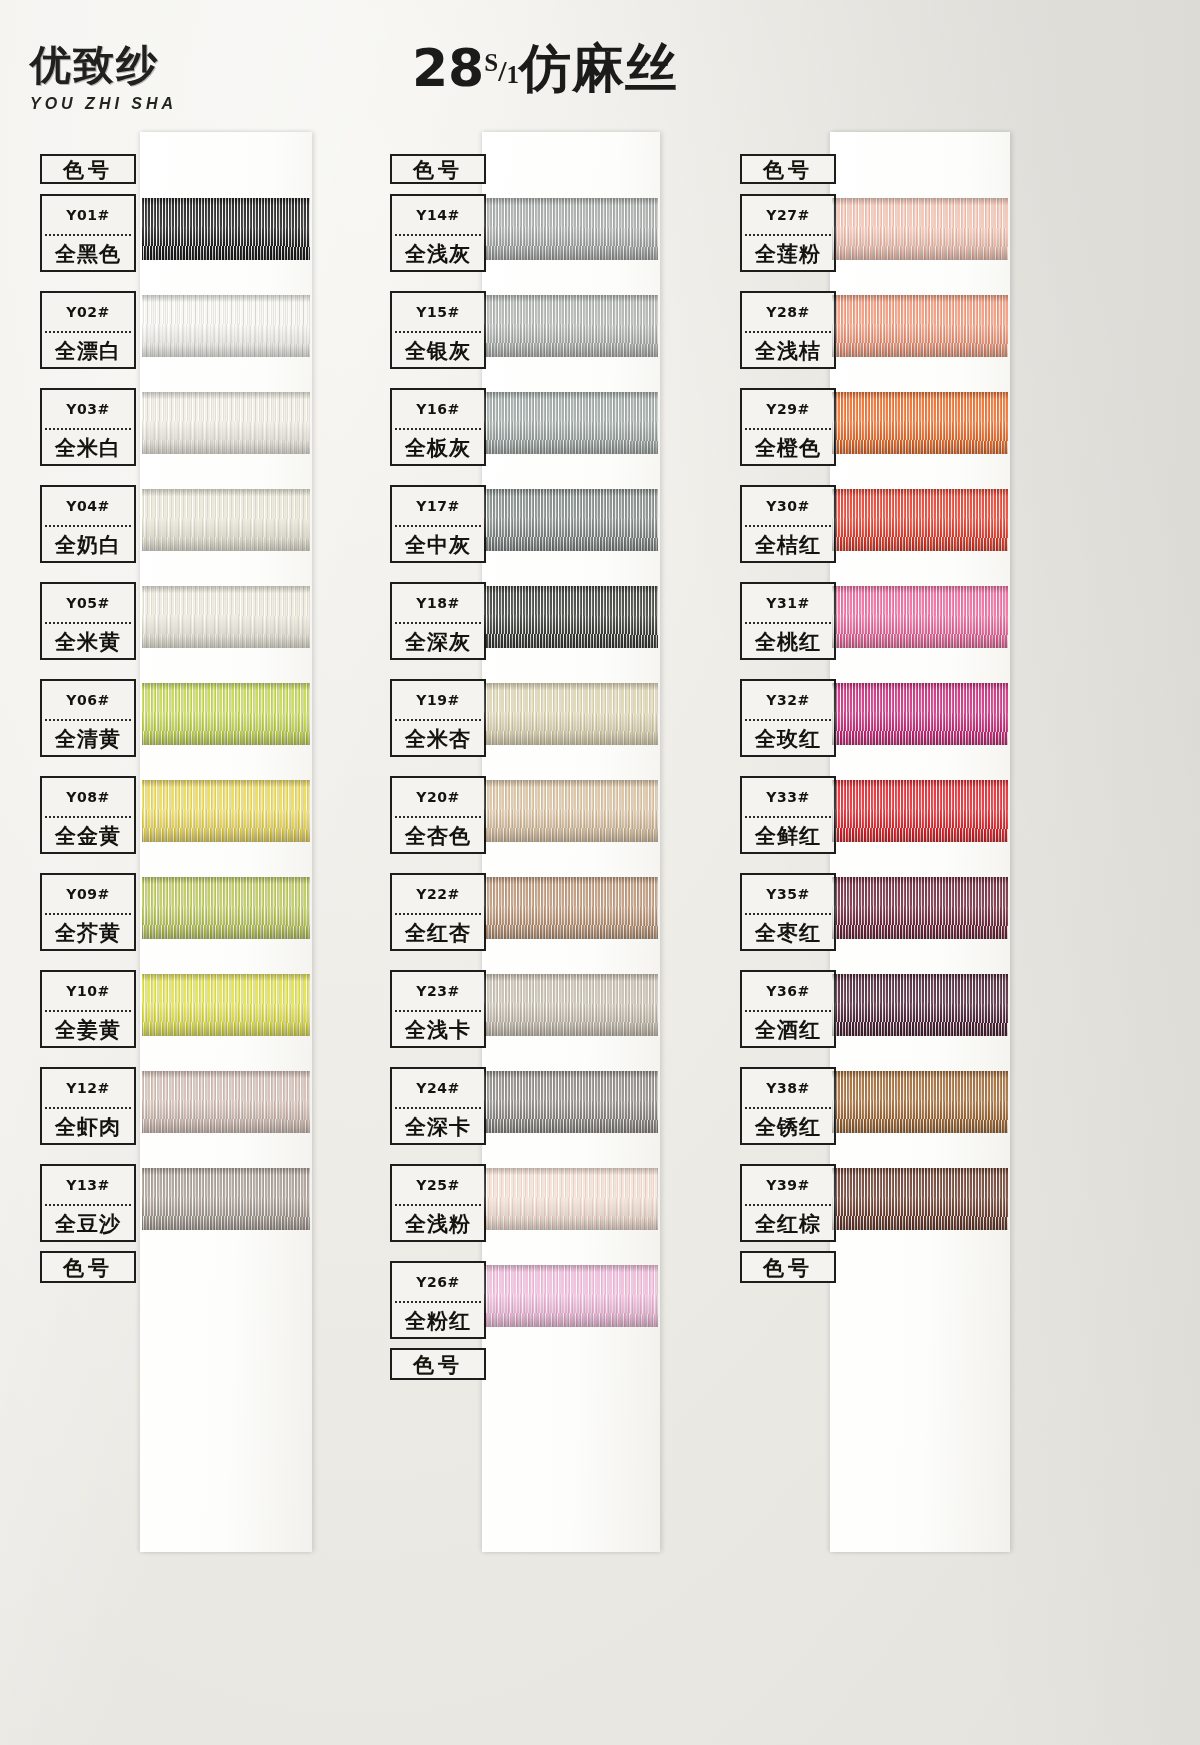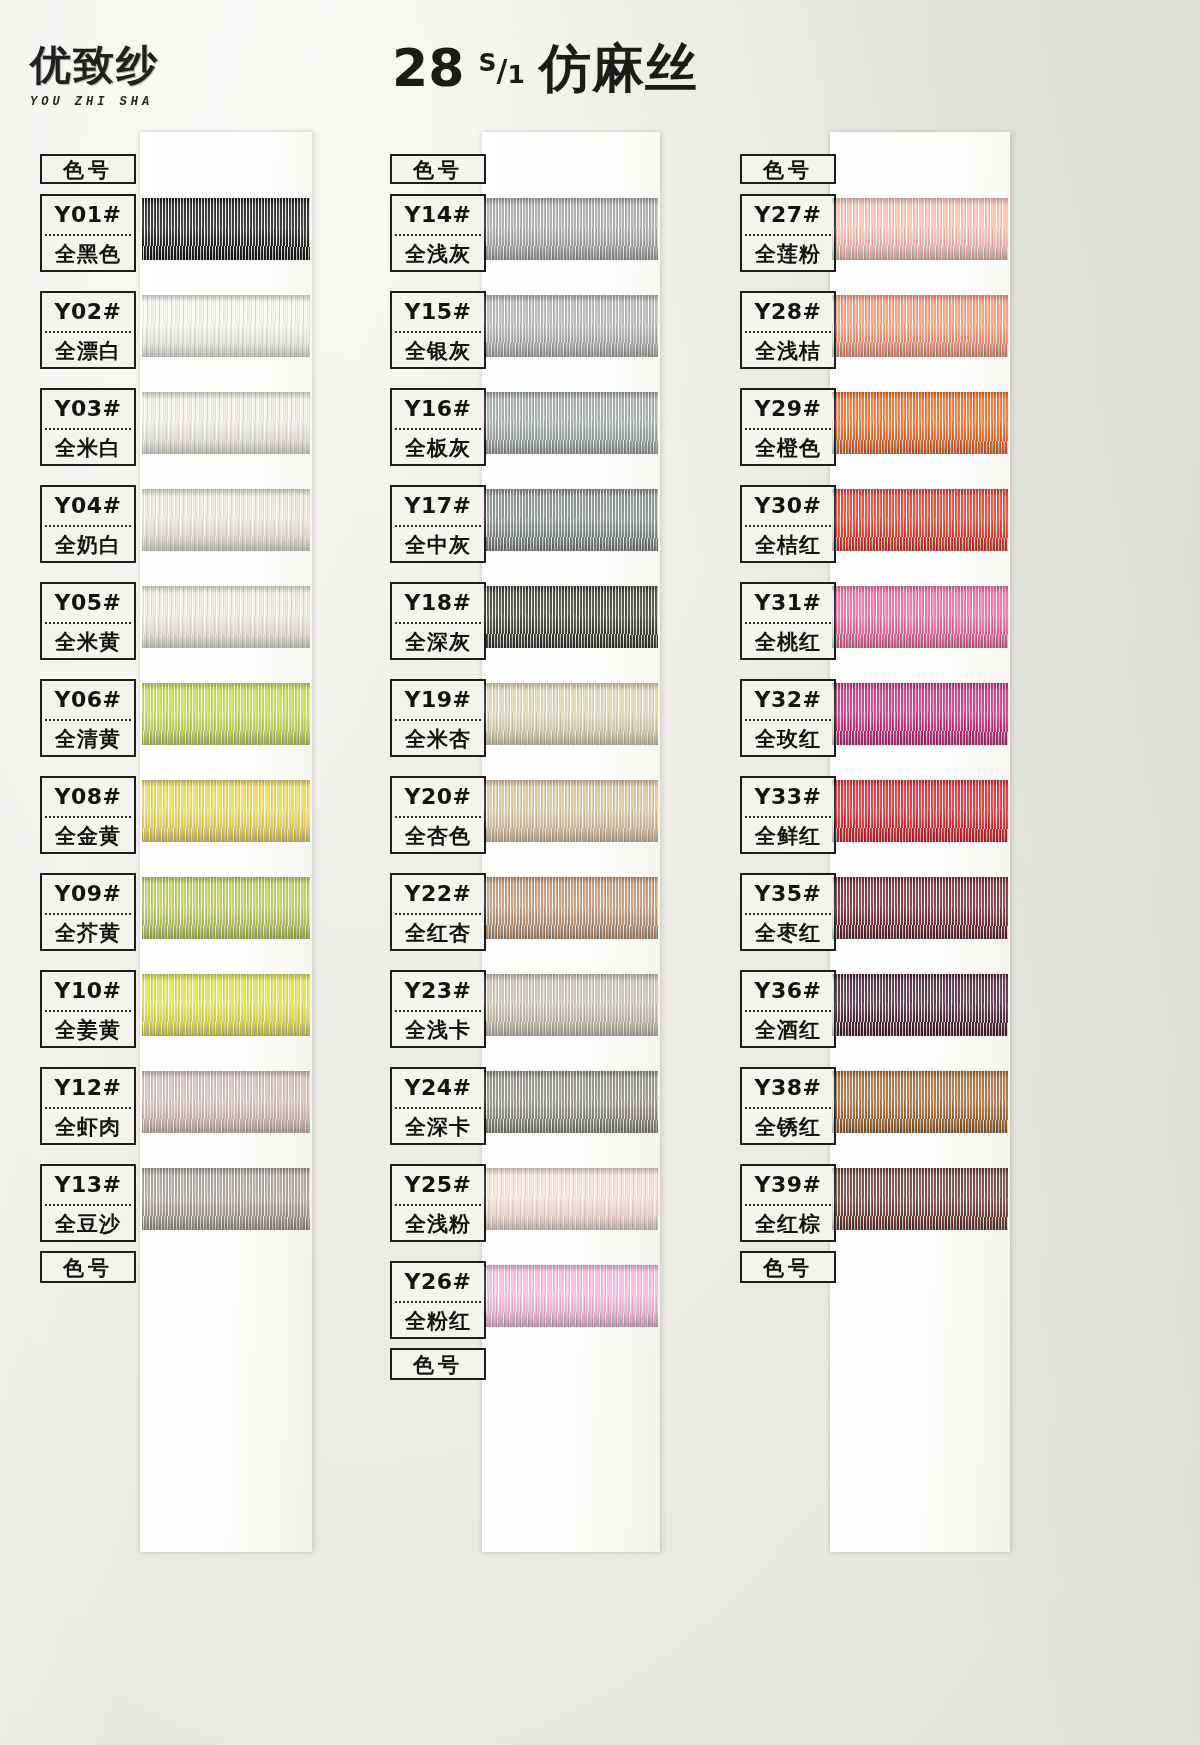--- a/index.html
+++ b/index.html
@@ -25,31 +25,31 @@
   }
 
   
   .brand{position:absolute;left:30px;top:38px;width:300px;}
   .brand-cn{
     font-family:"DejaVu Sans","Liberation Sans",sans-serif;
     font-size:41px;font-weight:bold;color:#20211f;letter-spacing:2px;
     text-shadow:1px 1px 0 #b9b7b2;
   }
   .brand-en{
-    font-family:Liberation Mono, monospace;
+    font-family:Liberation Sans, sans-serif;
     font-style:italic;font-weight:bold;
-    font-size:12px;letter-spacing:4px;color:#24251f;margin-top:2px;
+    font-size:16px;letter-spacing:4px;color:#24251f;margin-top:2px;
   }
   .title{
     position:absolute;left:330px;top:42px;width:430px;
     text-align:center;color:#1b1c1a;
     font-family:"DejaVu Sans","Liberation Sans",sans-serif;
     font-weight:bold;font-size:52px;line-height:1;white-space:nowrap;
   }
-  .title .frac{display:inline-block;font-size:30px;vertical-align:5px;margin:0 14px;}
+  .title .frac{display:inline-block;font-size:30px;vertical-align:5px;margin:0 0;font-family:Liberation Serif, serif;}
   .title .frac sup{font-size:25px;vertical-align:10px;}
   .title .frac sub{font-size:25px;vertical-align:-2px;}
   .title .cn{font-family:"DejaVu Sans","Liberation Sans",sans-serif;letter-spacing:1px;}
 
   
   .column{position:absolute;top:154px;width:360px;height:1400px;}
   #col-0{left:12px;}
   #col-1{left:362px;}
   #col-2{left:712px;}
 
@@ -73,21 +73,21 @@
     font-family:"DejaVu Sans","Liberation Sans",sans-serif;
   }
   .row{position:relative;height:97px;}
   .lbl-box{
     box-sizing:border-box;
     position:absolute;left:28px;top:10px;width:96px;height:78px;
     border:2px solid #1d1d1b;background:#f4f3ef;
   }
   .lbl-code{
     height:38px;line-height:38px;text-align:center;
-    font-size:22px;font-weight:bold;color:#131310;
+    font-size:14px;font-weight:bold;color:#131310;
     letter-spacing:.5px;
     font-family:"DejaVu Sans","Liberation Sans",sans-serif;
   }
   .lbl-sep{border-top:2px dotted #2a2a26;margin:0 3px;}
   .lbl-name{
     height:36px;line-height:36px;text-align:center;
     font-size:21px;font-weight:bold;color:#131310;letter-spacing:1px;
     font-family:"DejaVu Sans","Liberation Sans",sans-serif;
   }
 

